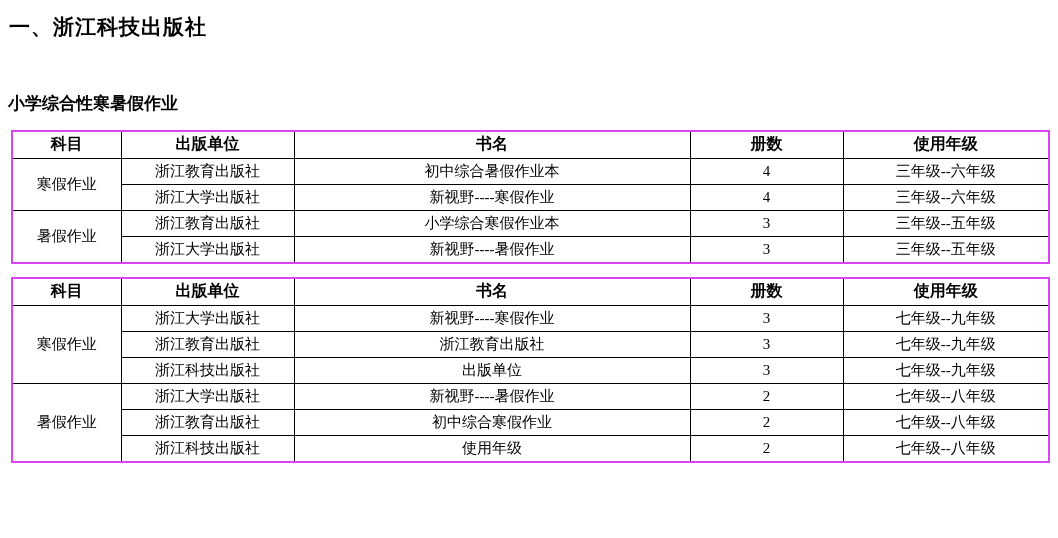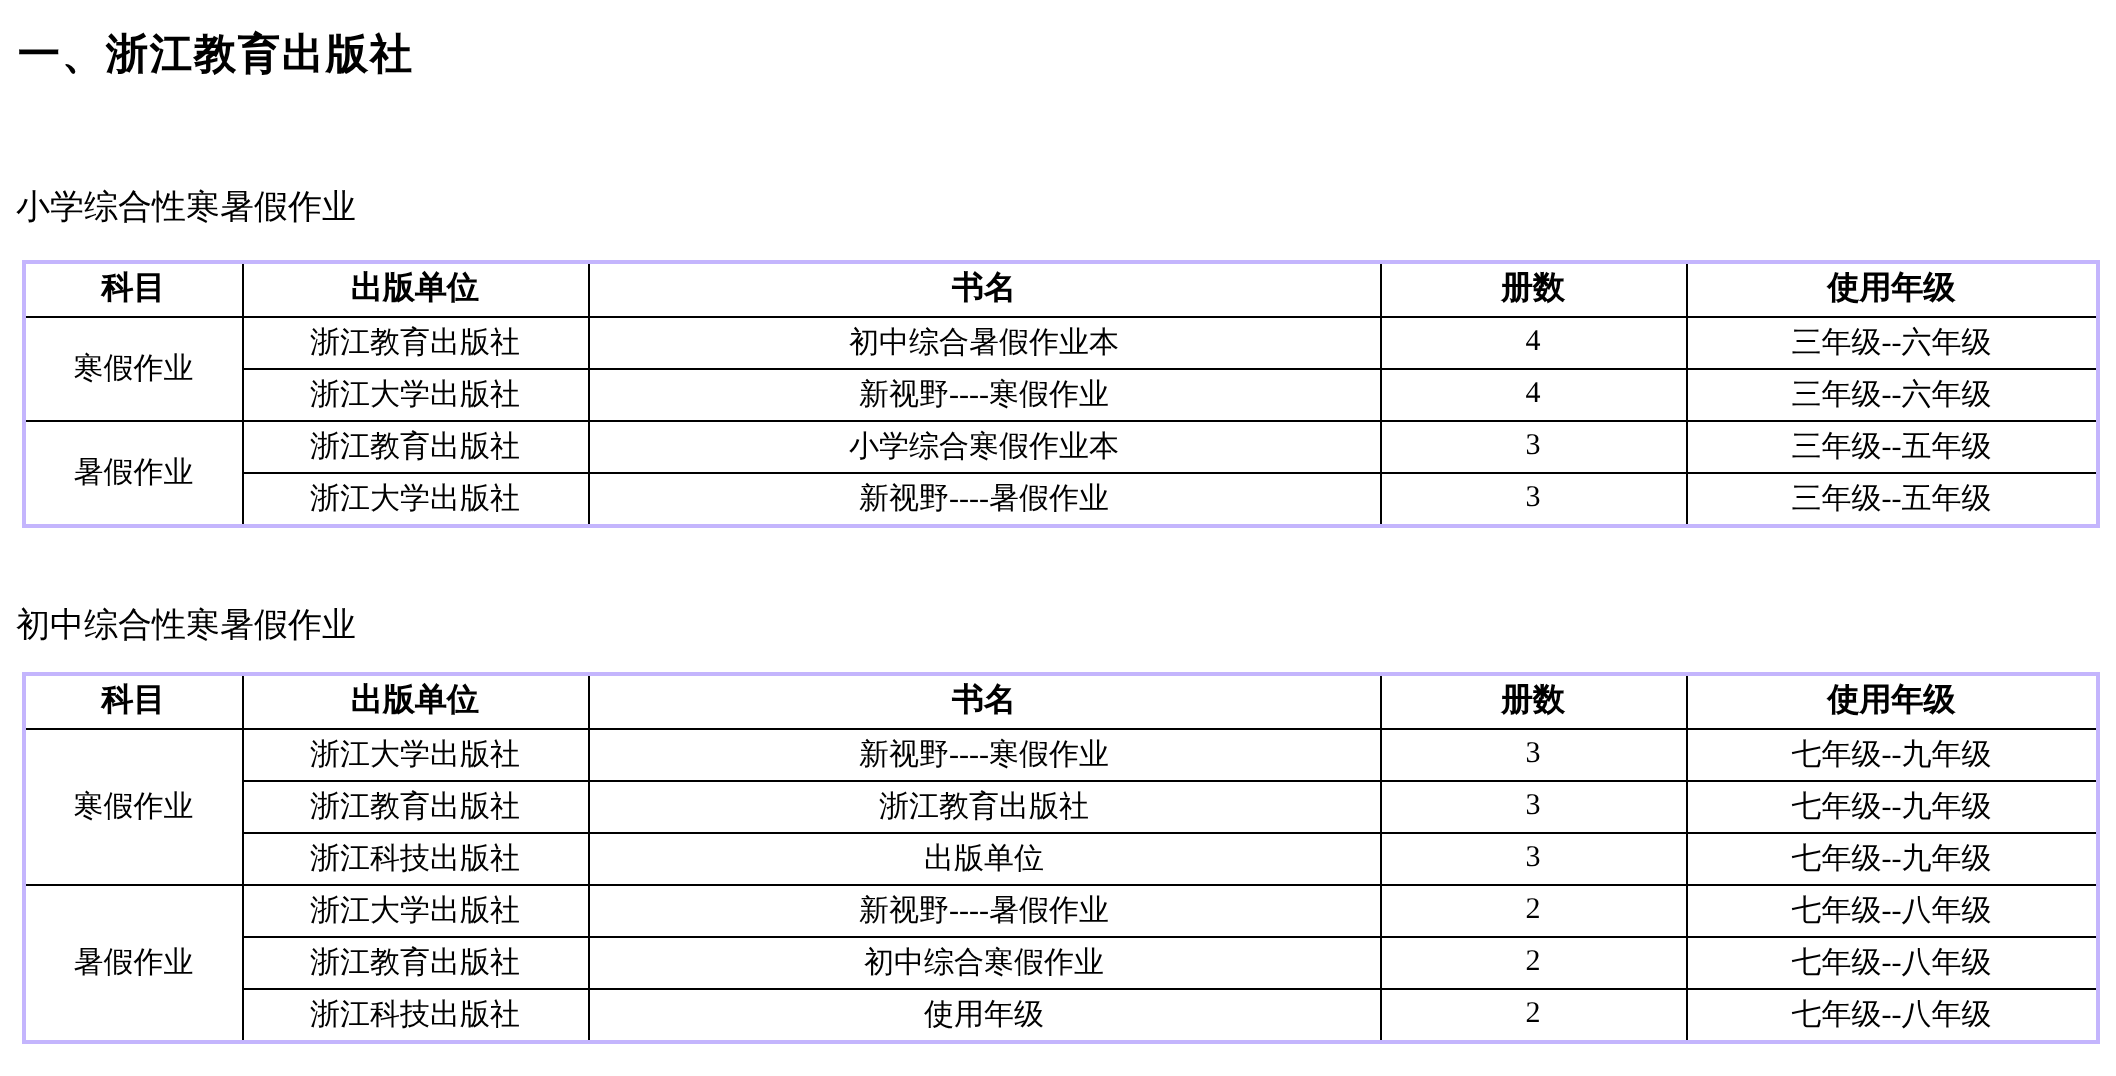--- a/index.html
+++ b/index.html
@@ -19,30 +19,30 @@
   .page-title {
     margin: 15px 0 0 9px;
     font-size: 21px;
     font-weight: bold;
     line-height: 1.2;
     letter-spacing: 1px;
   }
   .section-title {
     margin: 0 0 0 8px;
     font-size: 17px;
-    font-weight: normal;
+    font-weight: bold;
     line-height: 1.2;
   }
   .section-primary .section-title { margin-top: 54px; }
   .section-middle  .section-title { margin-top: 39px; }
   .data-table {
     border-collapse: collapse;
     table-layout: fixed;
     margin: 15px 0 0 11px;
-    border: 2px solid #c4b5fd;
+    border: 2px solid #d946ef;
     width: 1037px;
   }
   .section-middle .data-table { margin-top: 13px; }
   .data-table th, .data-table td {
     border: 1px solid #000;
     text-align: center;
     vertical-align: middle;
     font-size: 15px;
     padding: 0;
     overflow: hidden;
@@ -57,21 +57,21 @@
   col.col-subject   { width: 109px; }
   col.col-publisher { width: 173px; }
   col.col-book      { width: 396px; }
   col.col-count     { width: 153px; }
   col.col-grades    { width: 206px; }
 </style>
 </head>
 <body>
 
 <div class="page">
-  <h1 class="page-title">一、浙江教育出版社</h1>
+  <h1 class="page-title">一、浙江科技出版社</h1>
   <div id="sections">
       <div class="section section-primary">
         <h2 class="section-title">小学综合性寒暑假作业</h2>
         <table class="data-table">
           <colgroup>
             <col class="col-subject">
             <col class="col-publisher">
             <col class="col-book">
             <col class="col-count">
             <col class="col-grades">
@@ -109,21 +109,20 @@
             <tr>
               <td>浙江大学出版社</td>
               <td>新视野----暑假作业</td>
               <td>3</td>
               <td>三年级--五年级</td>
             </tr>
           </tbody>
         </table>
       </div>
       <div class="section section-middle">
-        <h2 class="section-title">初中综合性寒暑假作业</h2>
         <table class="data-table">
           <colgroup>
             <col class="col-subject">
             <col class="col-publisher">
             <col class="col-book">
             <col class="col-count">
             <col class="col-grades">
           </colgroup>
           <thead>
             <tr>

